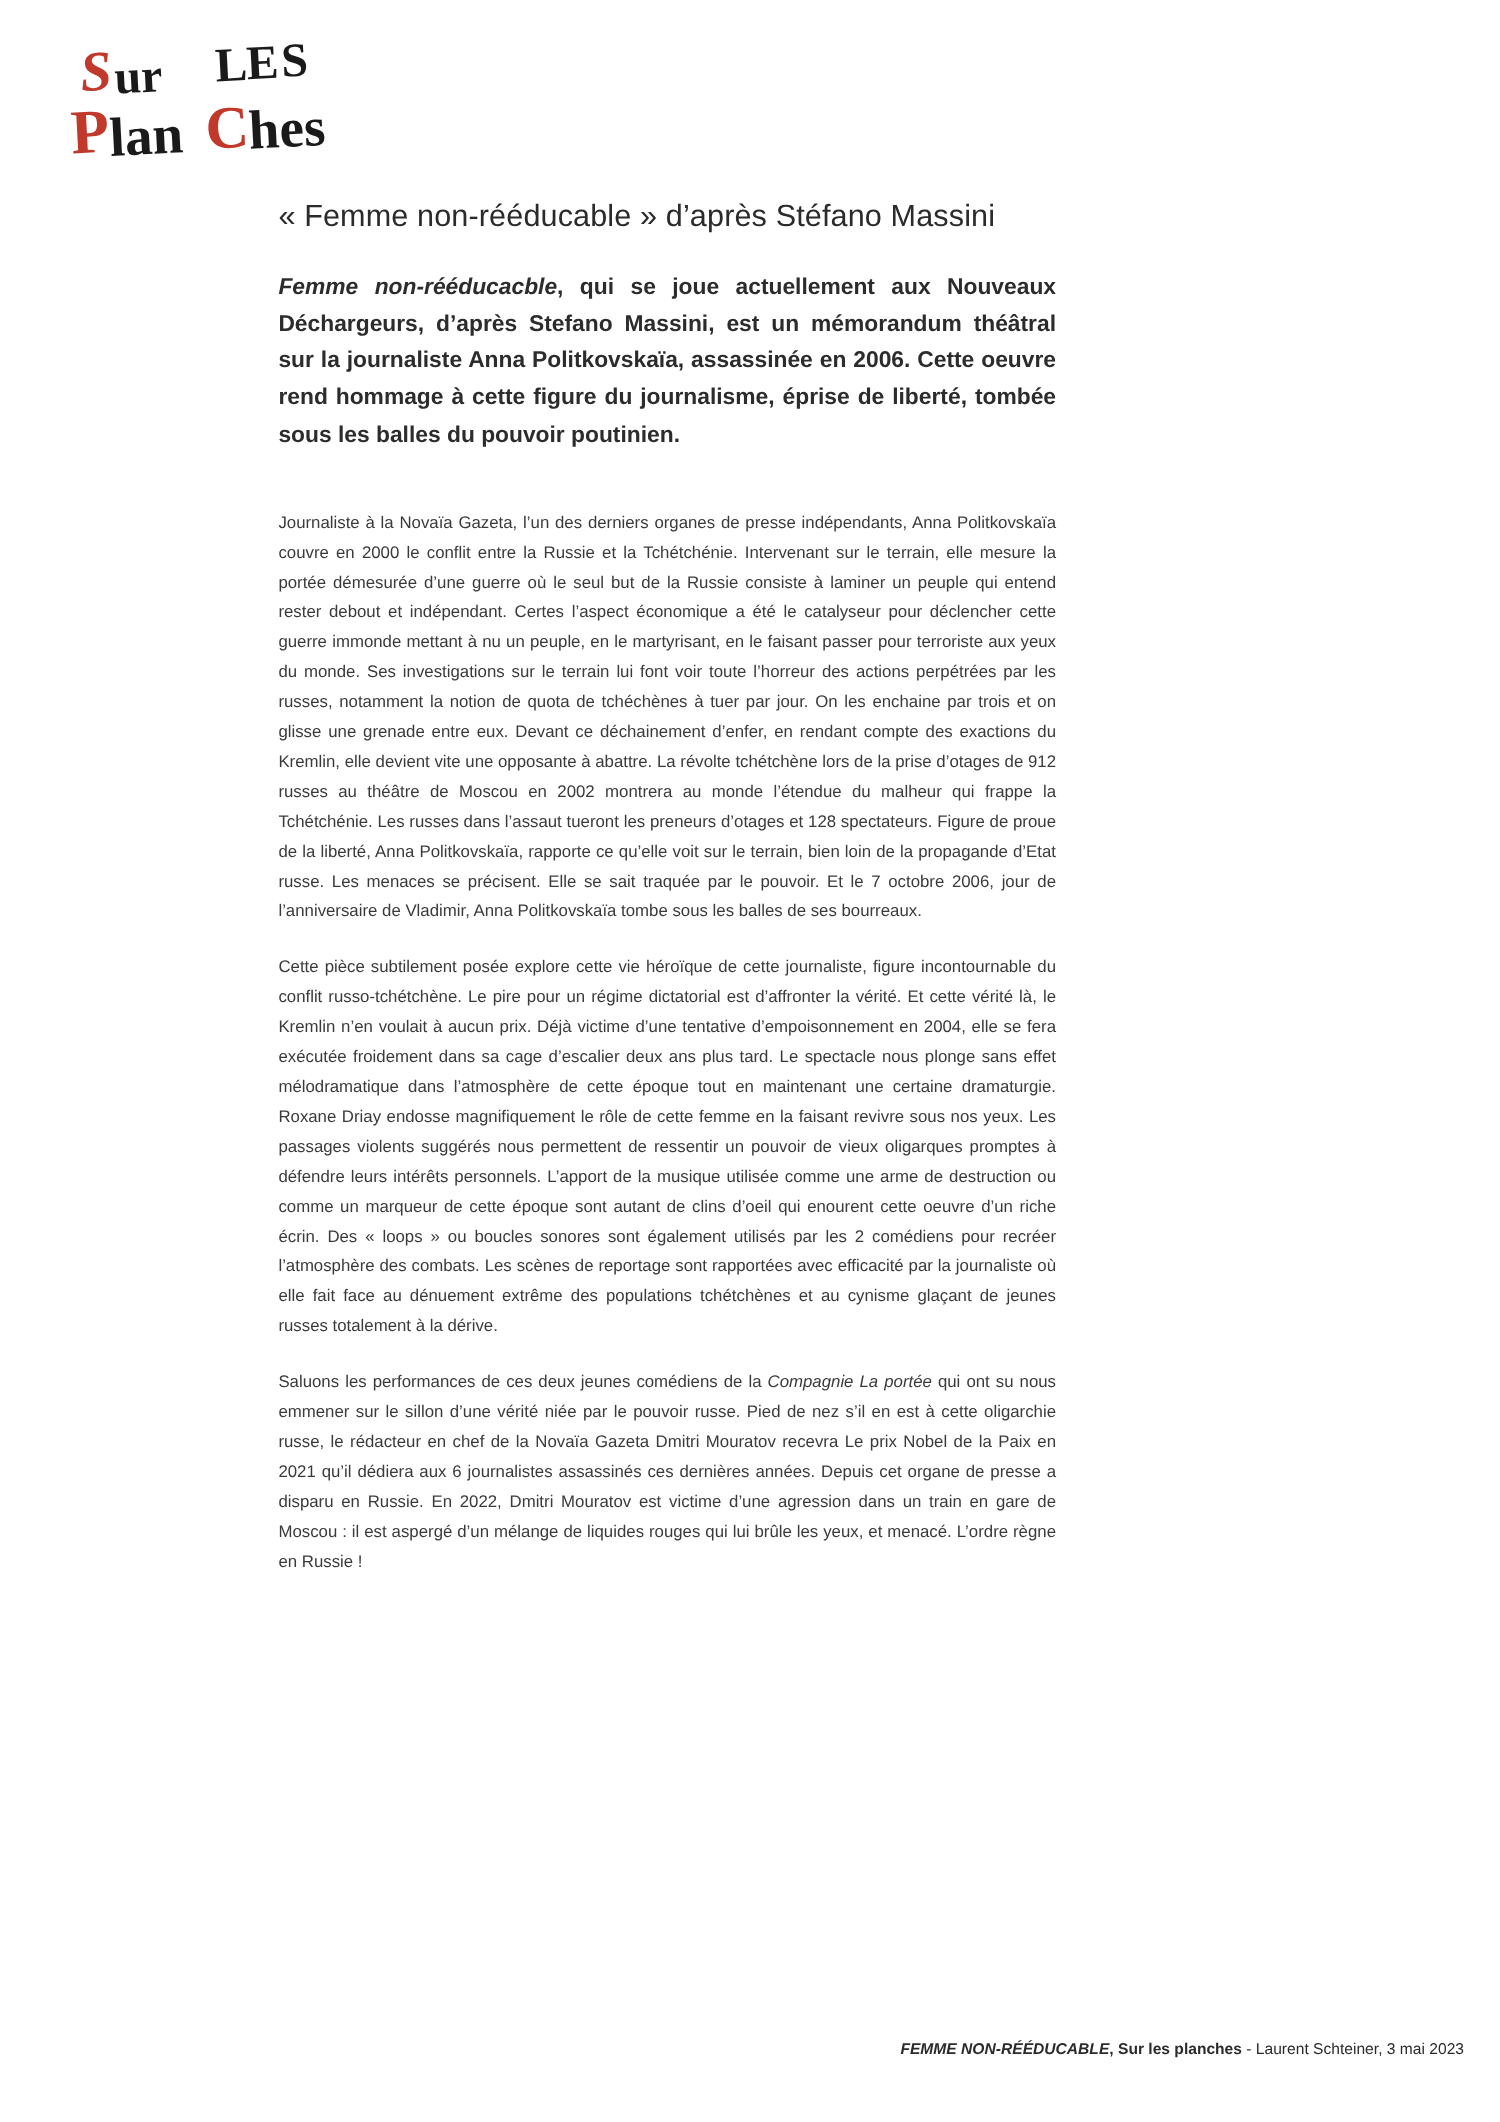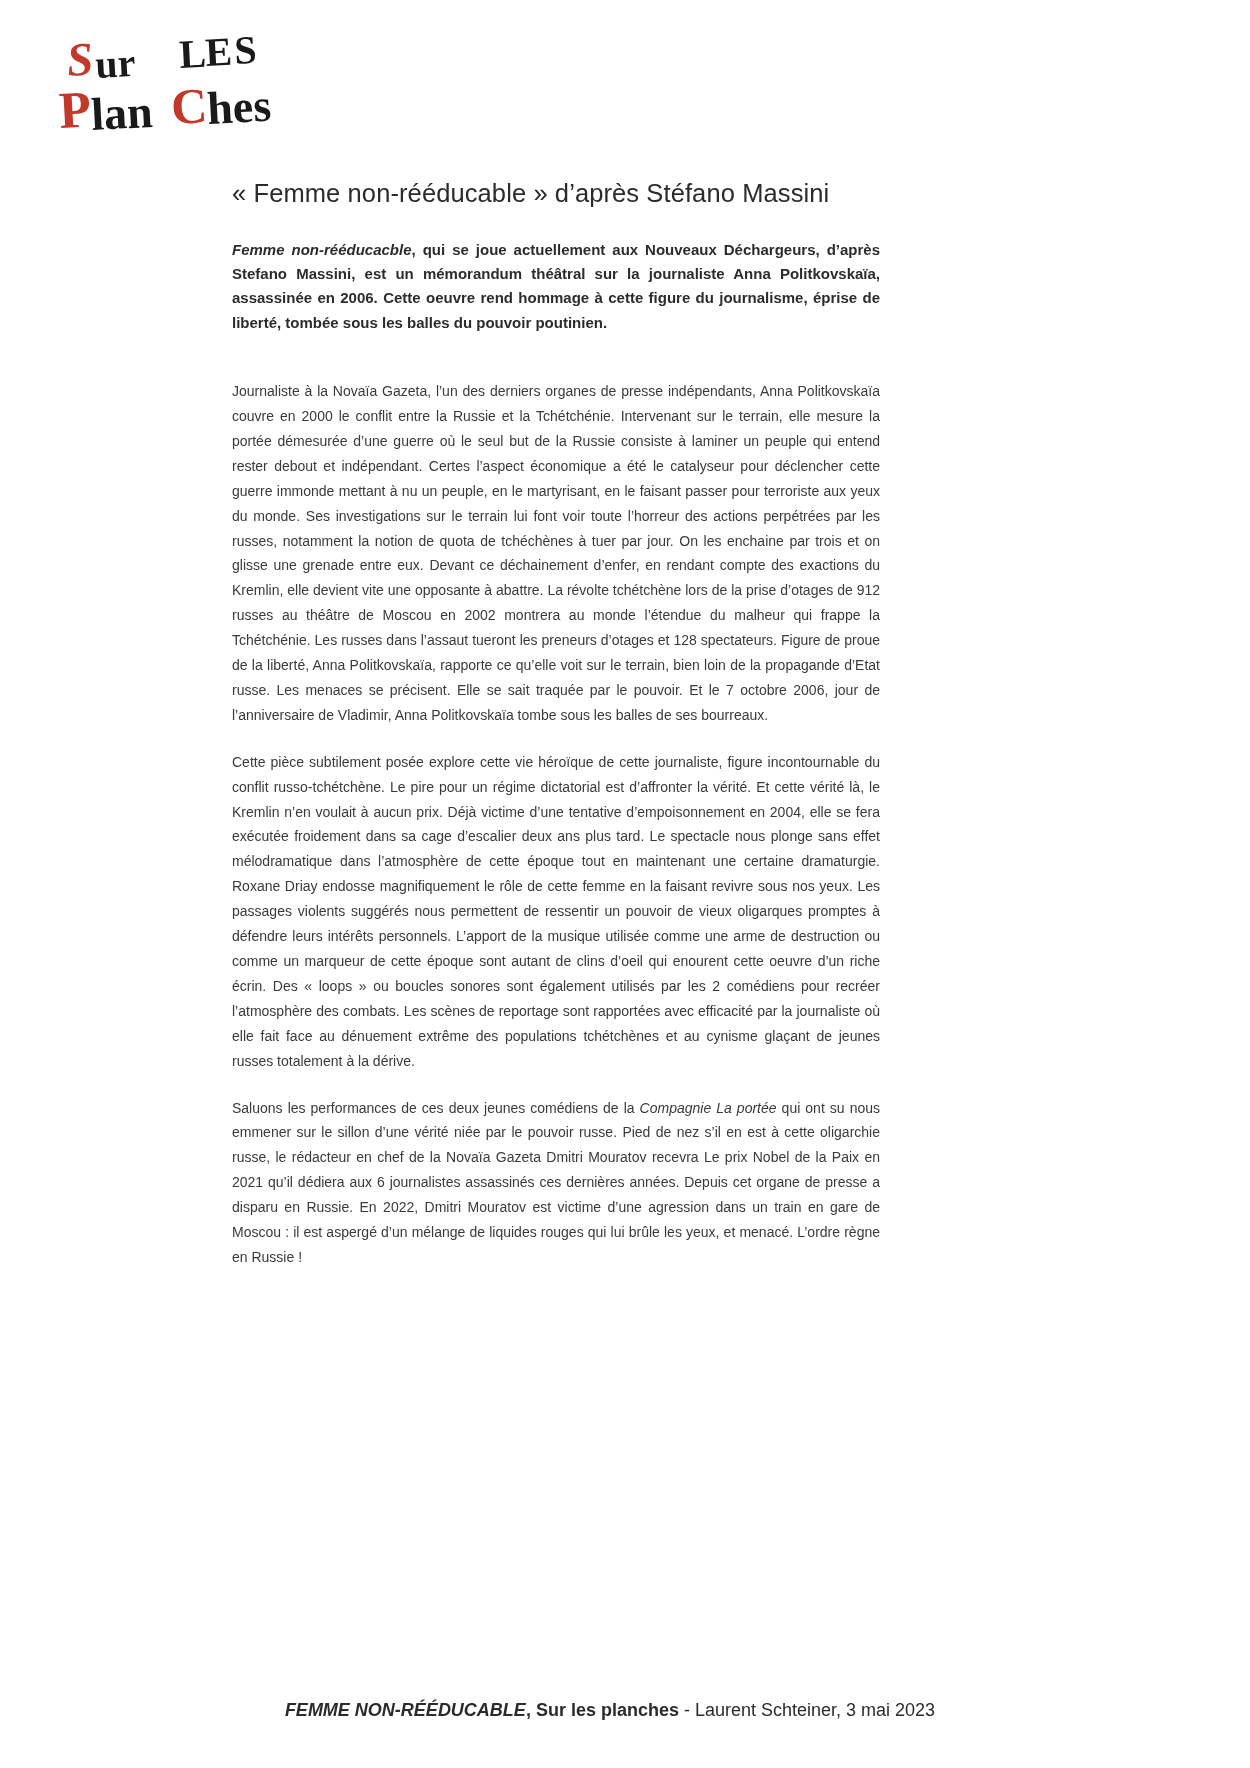--- a/index.html
+++ b/index.html
@@ -23,35 +23,35 @@
     top: 20px;
     width: 300px;
     height: 115px;
   }
   .logo-svg { display: block; }
 
   
   .article {
     position: absolute;
     left: 232px;
-    top: 178px;
+    top: 165px;
     width: 648px;
   }
   .article-title {
     font-family: "Liberation Sans", sans-serif;
     font-size: 25.5px;
     font-weight: 400;
     color: #2b2b2b;
     letter-spacing: 0.1px;
     margin: 0 0 28px 0;
     line-height: 1.25;
     white-space: nowrap;
   }
   .chapeau {
-    font-size: 15px;
+    font-size: 19px;
     font-weight: bold;
     color: #2c2c2c;
     line-height: 1.62;
     text-align: justify;
     margin: 0 0 44px 0;
   }
   .chapeau .lead-italic {
     font-style: italic;
   }
   .body-par {
@@ -63,23 +63,23 @@
     margin: 0 0 22px 0;
   }
   .body-par em { font-style: italic; }
 
   
   .footer {
     position: absolute;
     left: 0;
     right: 0;
     top: 1700px;
-    text-align: center;
+    text-align: right;
     padding-right: 30px;
-    font-size: 18px;
+    font-size: 13px;
     color: #2b2b2b;
   }
   .footer .f-italic {
     font-style: italic;
     font-weight: bold;
   }
   .footer .f-bold {
     font-weight: bold;
   }
   .footer .f-rest {

